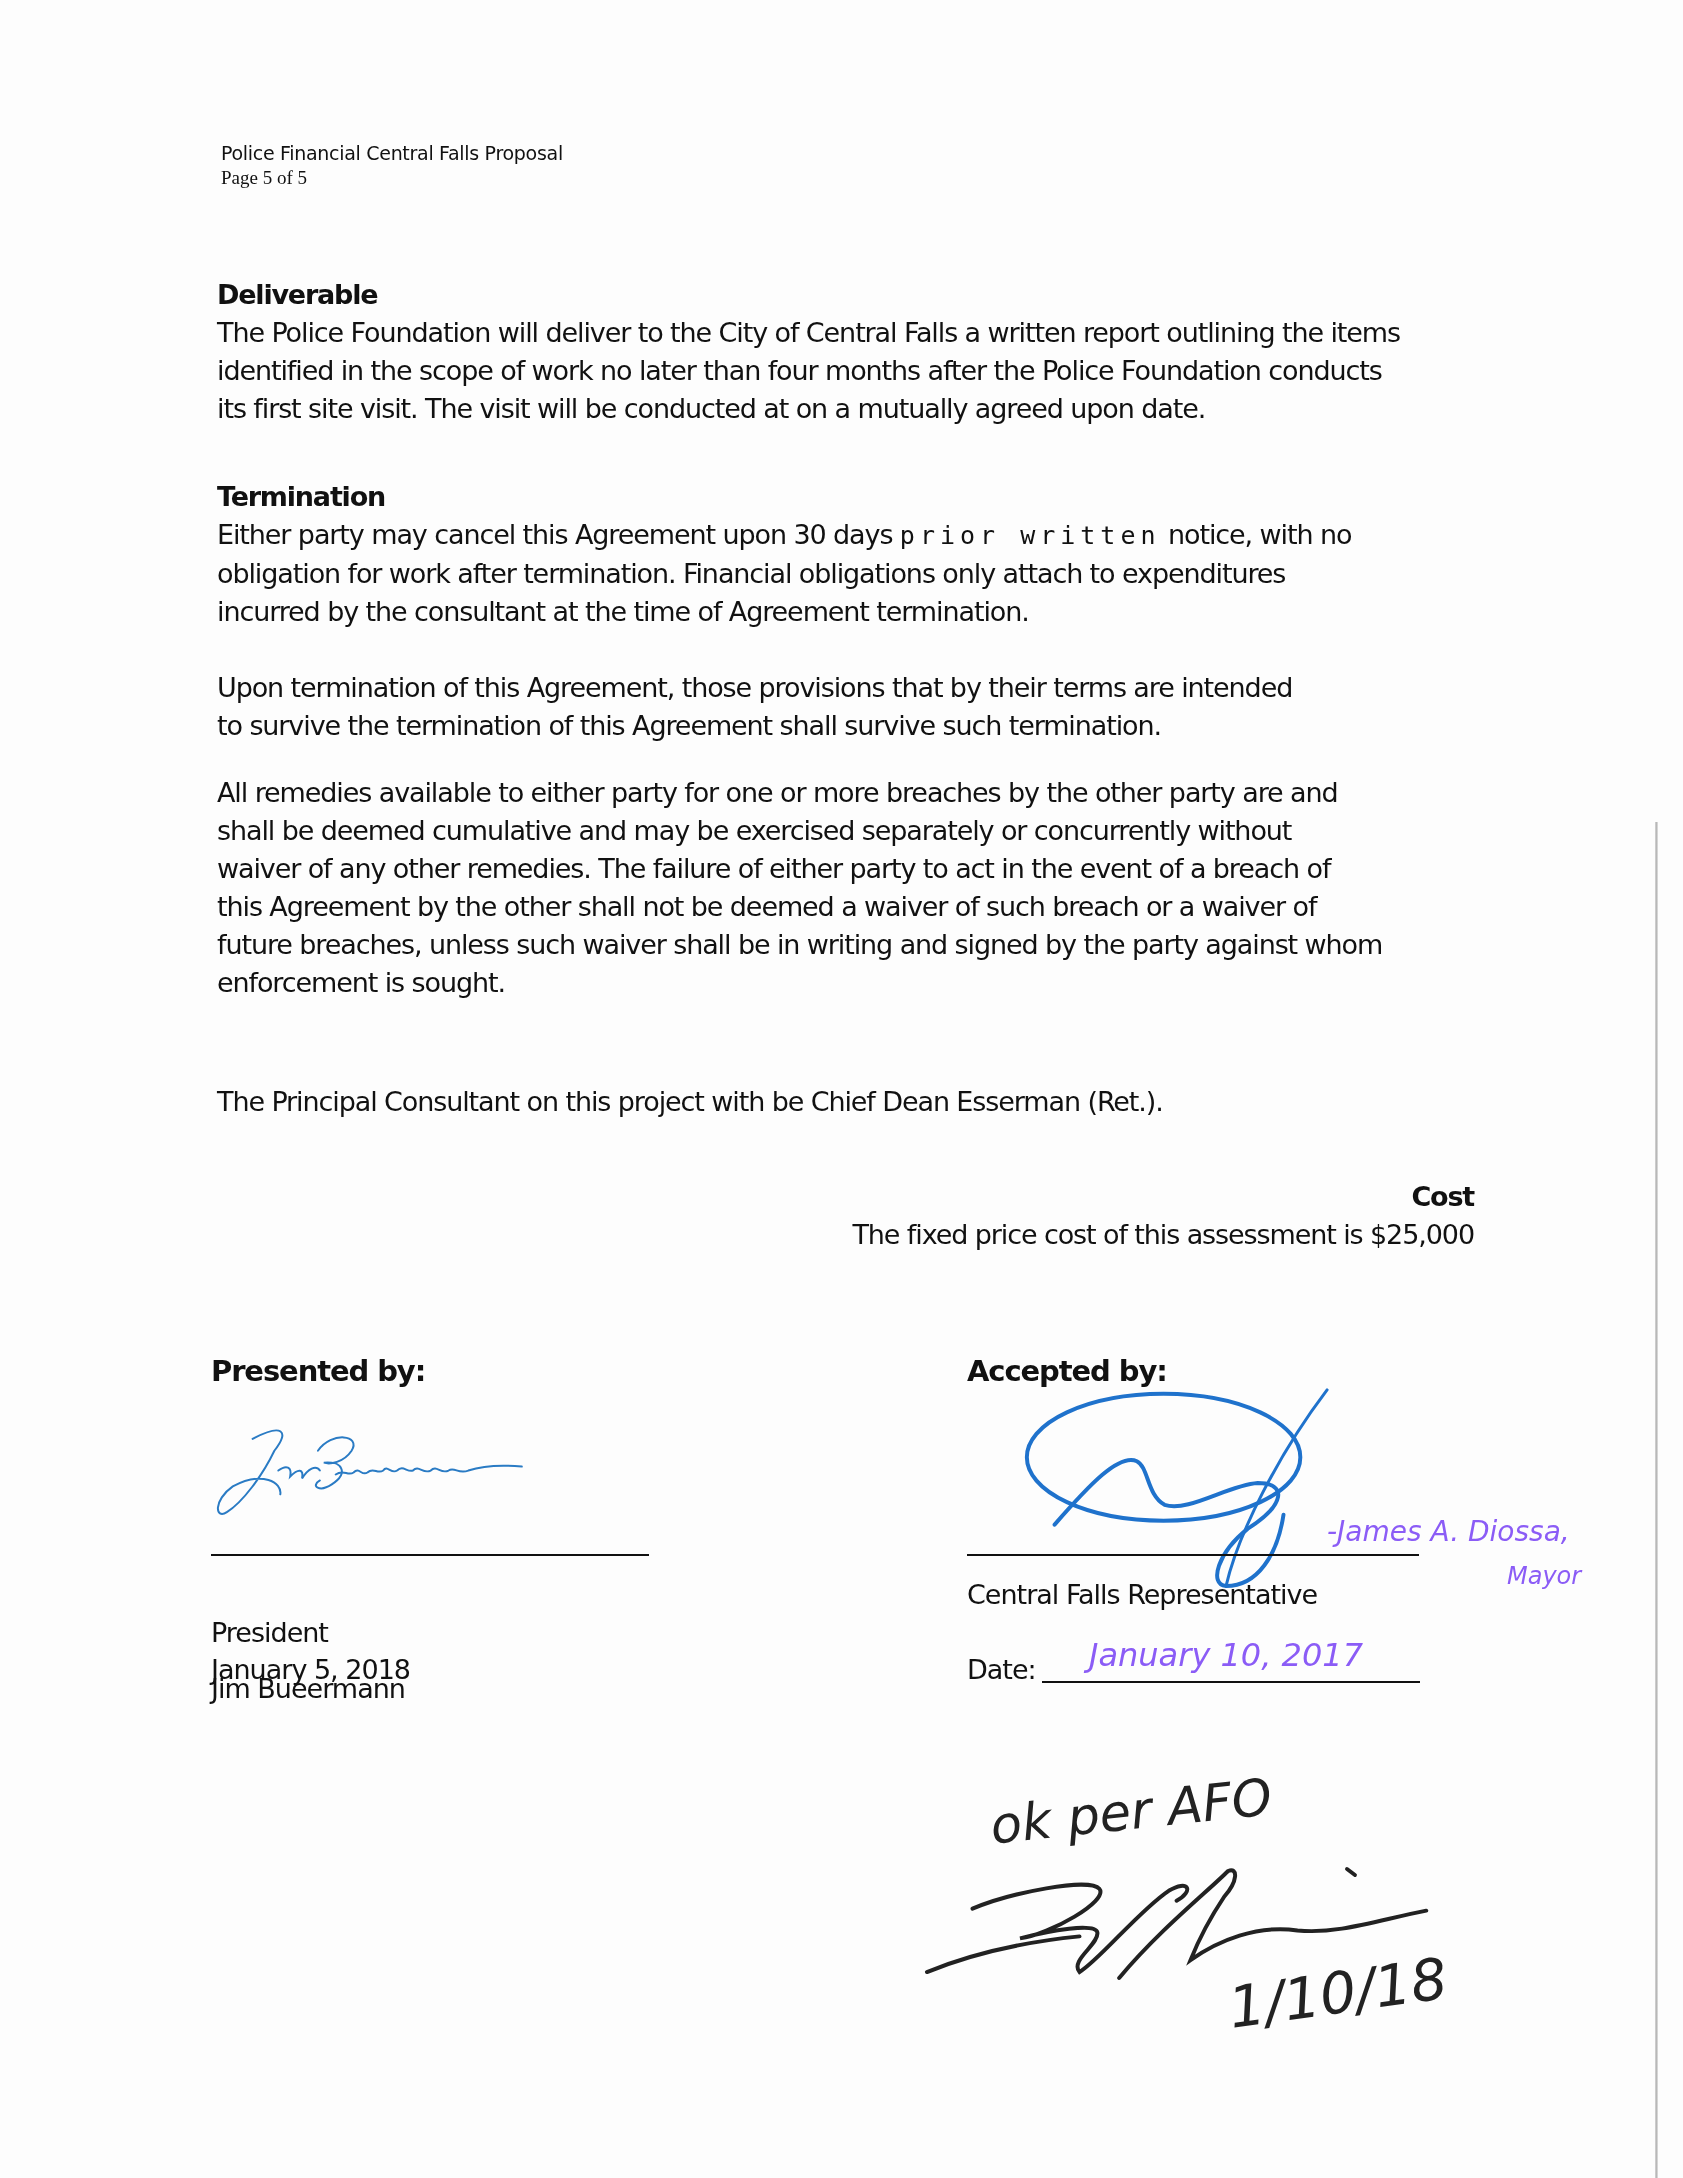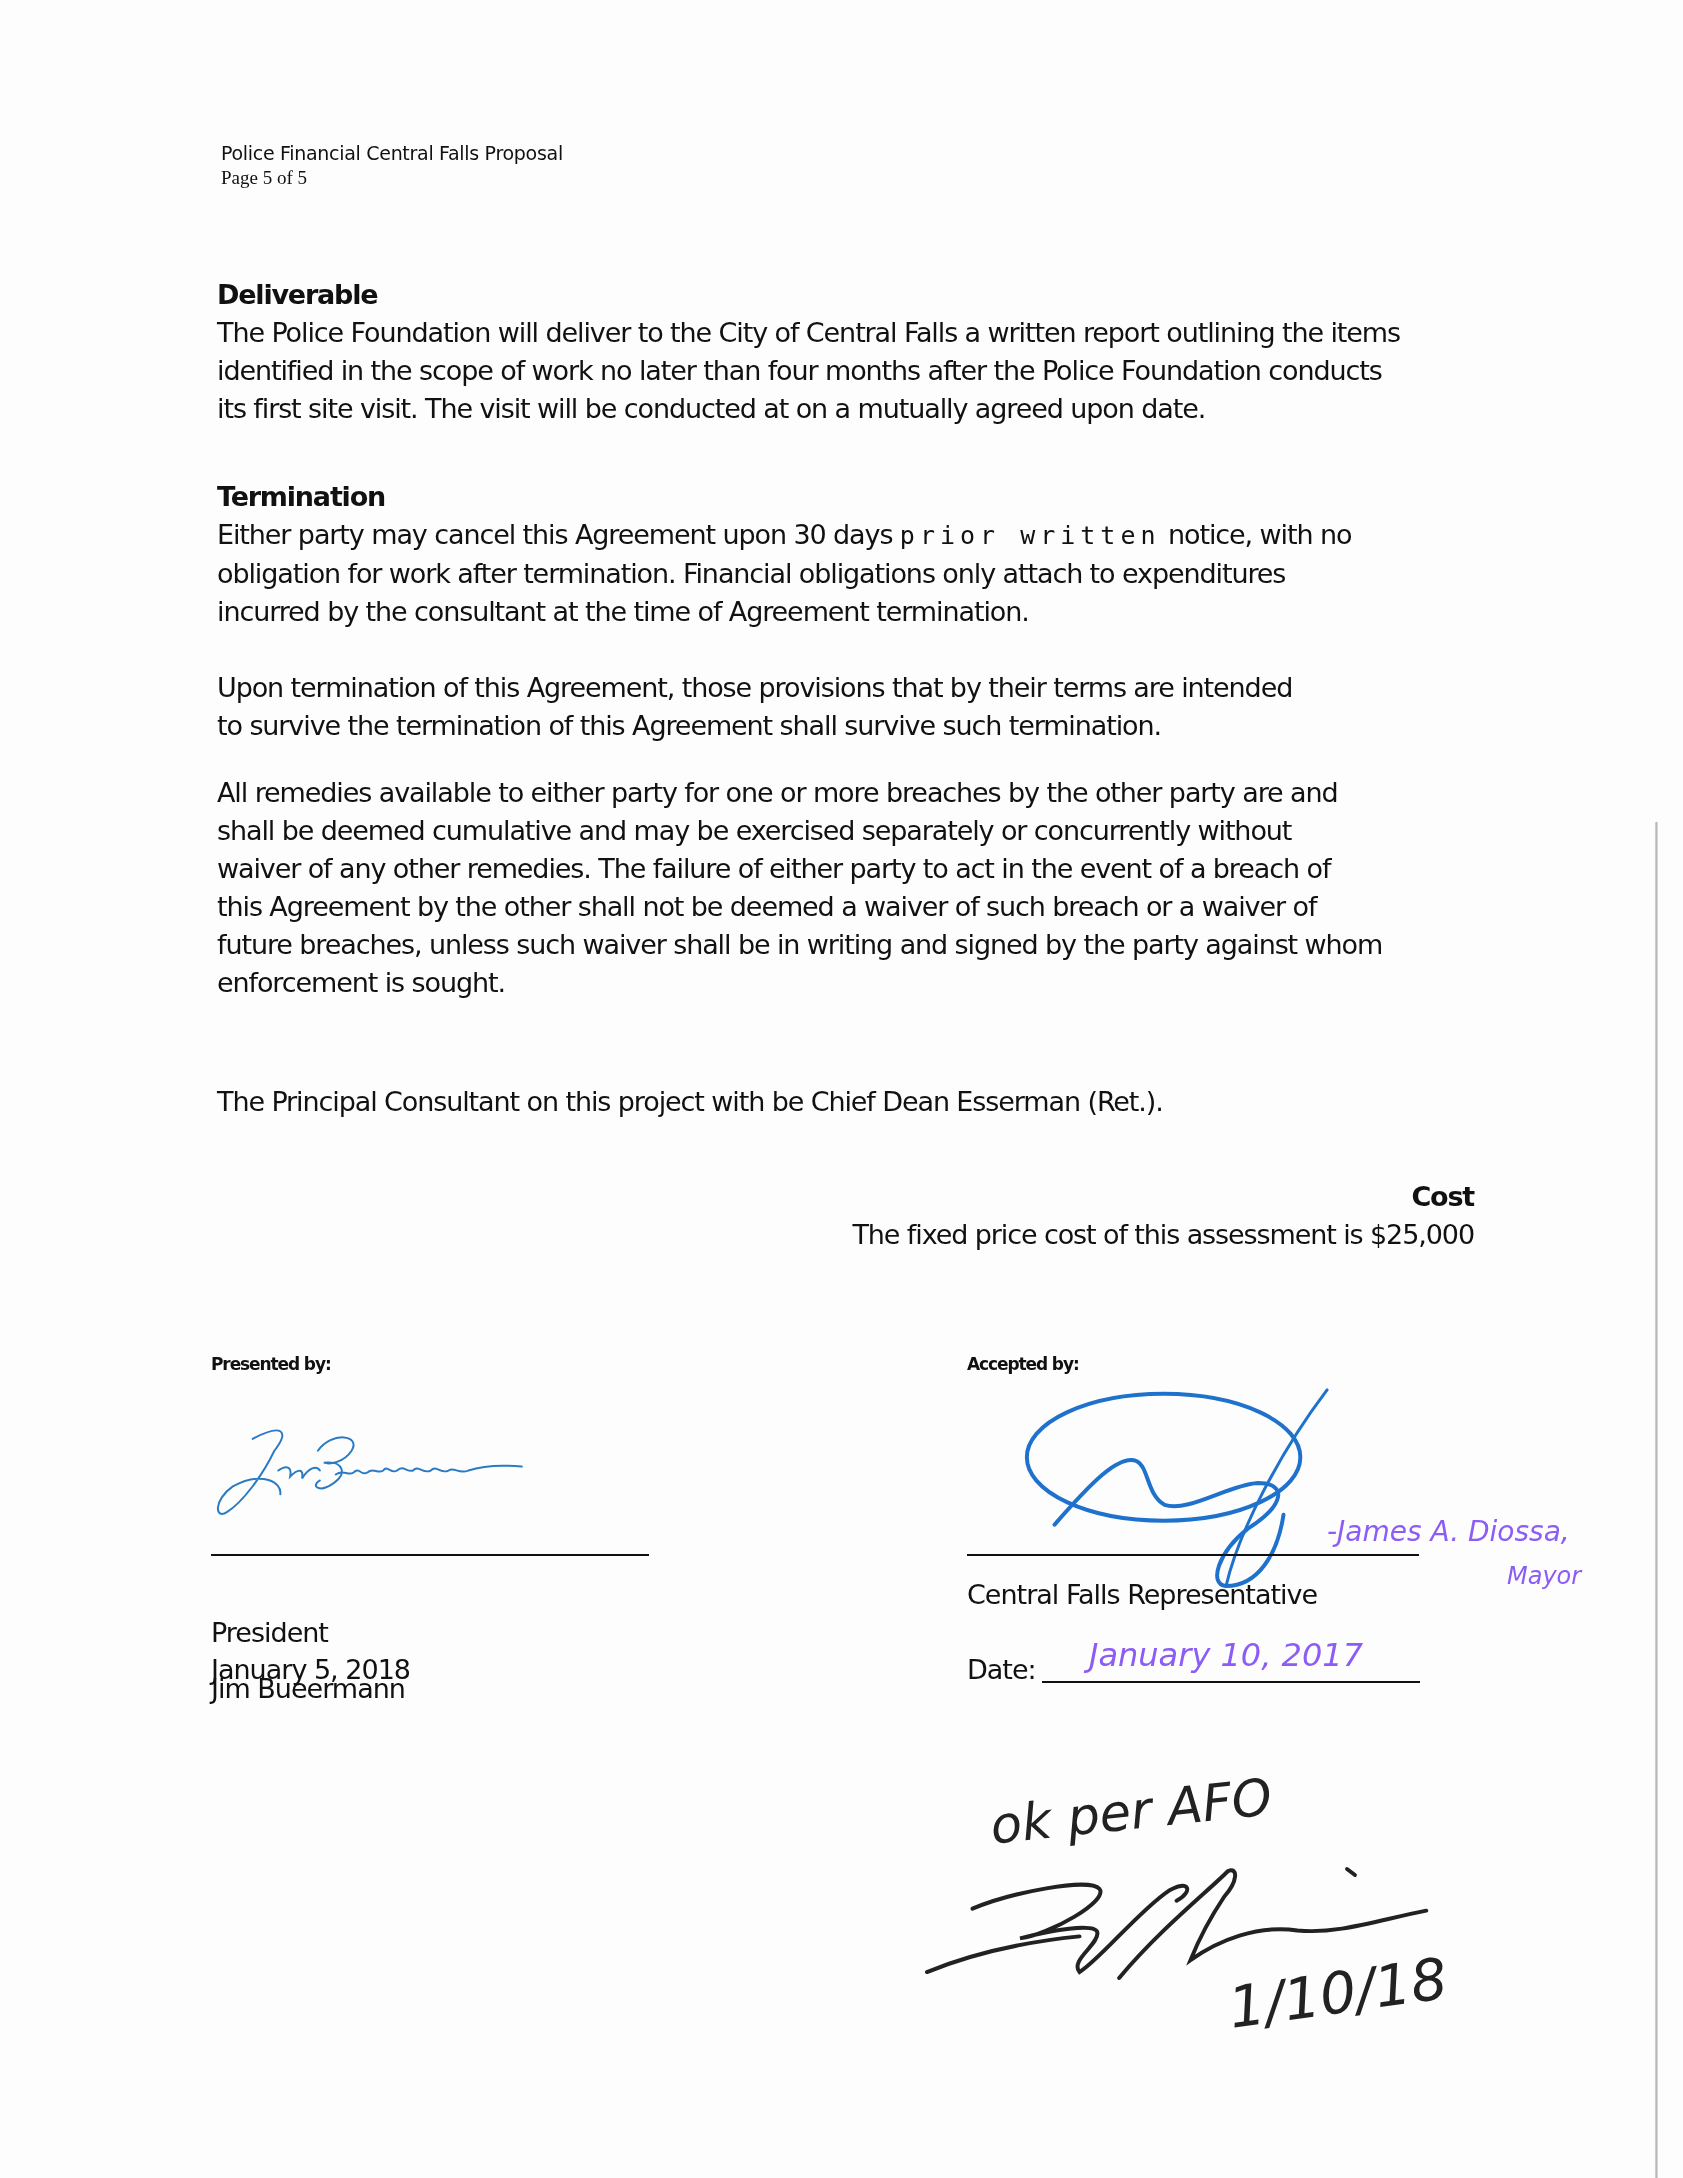--- a/index.html
+++ b/index.html
@@ -20,21 +20,21 @@
     font-family: "DejaVu Sans", sans-serif; letter-spacing: -1.2px;
   }
   .sec p {
     margin: 0; font-size: 27px; line-height: 38px;
     font-family: "DejaVu Sans", sans-serif; letter-spacing: -1.1px;
     white-space: pre-line;
   }
   .sec p + p { margin-top: 38px; }
   .spaced { letter-spacing: 5px; font-family: "DejaVu Sans Mono", monospace; font-size: 25px; }
 
-  .sig-label { position: absolute; font-size: 17px; font-weight: bold; font-family: "DejaVu Sans", sans-serif; letter-spacing: -1.1px; }
+  .sig-label { position: absolute; font-size: 29px; font-weight: bold; font-family: "DejaVu Sans", sans-serif; letter-spacing: -1.1px; }
   .sig-line { position: absolute; height: 2px; background: #111; }
   .sig-text { position: absolute; font-size: 27px; font-family: "DejaVu Sans", sans-serif; letter-spacing: -1px; line-height: 38px; }
   .hand { position: absolute; }
   .hand-text { position: absolute; font-family: "DejaVu Sans", sans-serif; font-style: italic; color: #8b5cf6; }
 </style>
 </head>
 <body>
 
 <div class="page-edge"></div>
 

